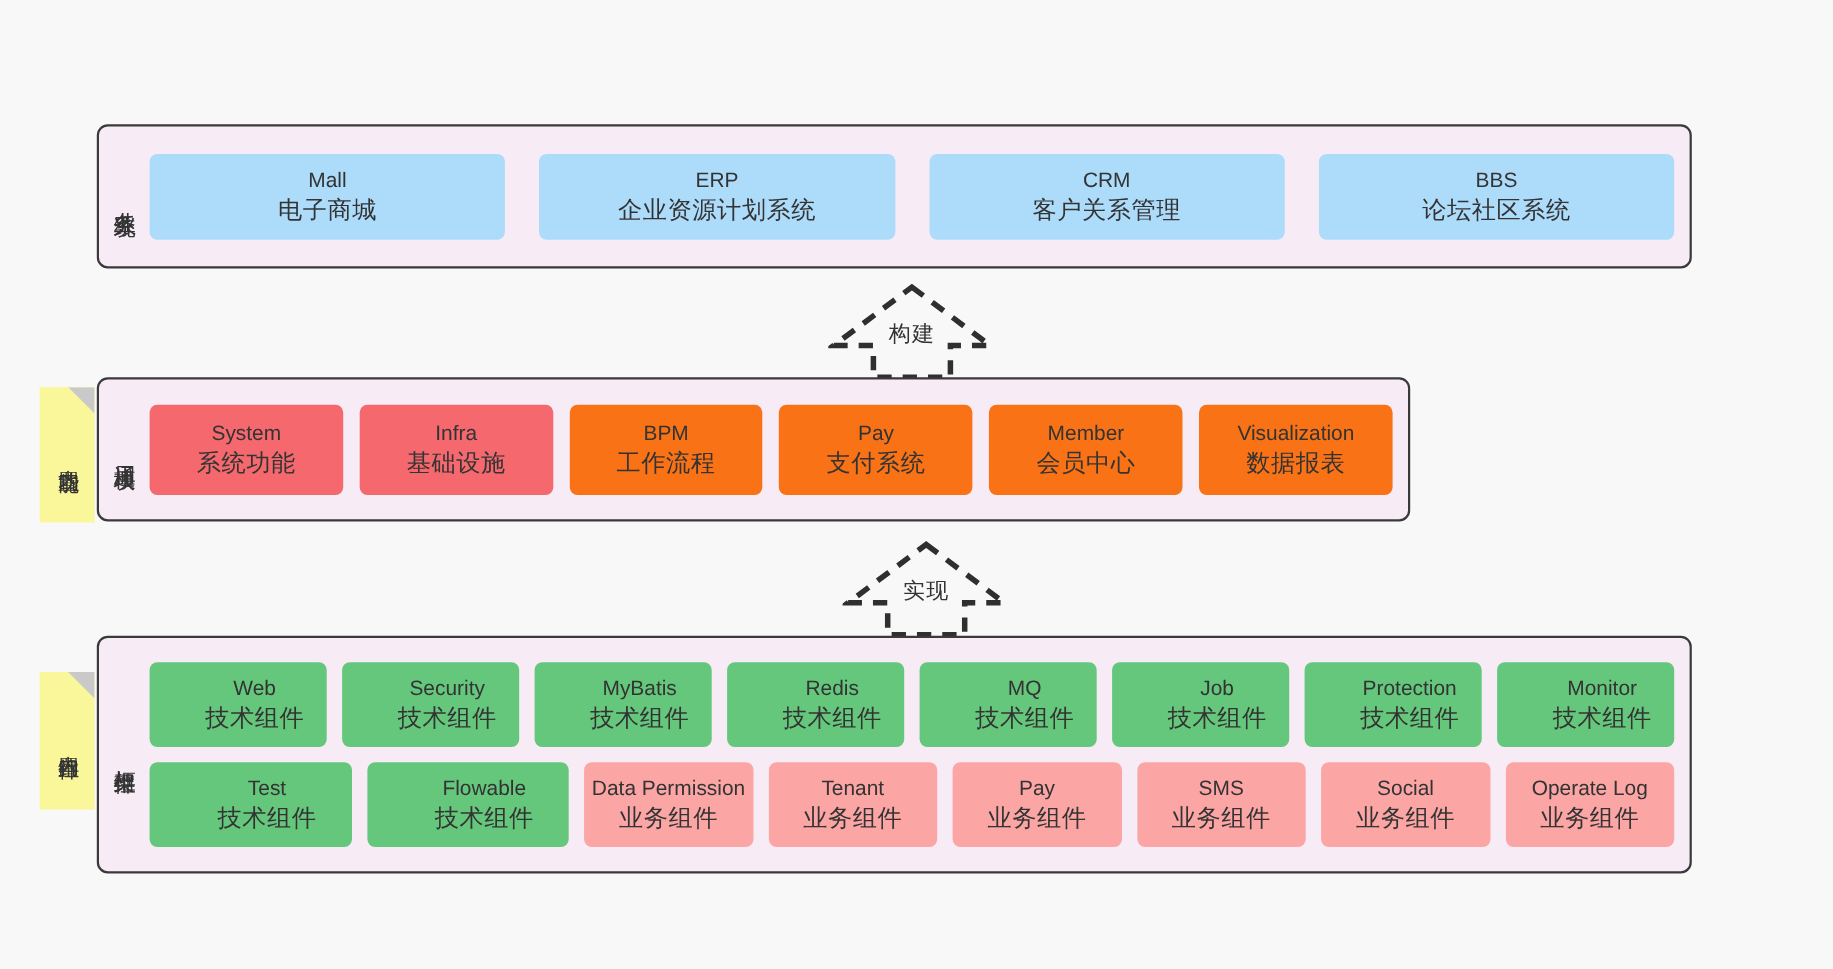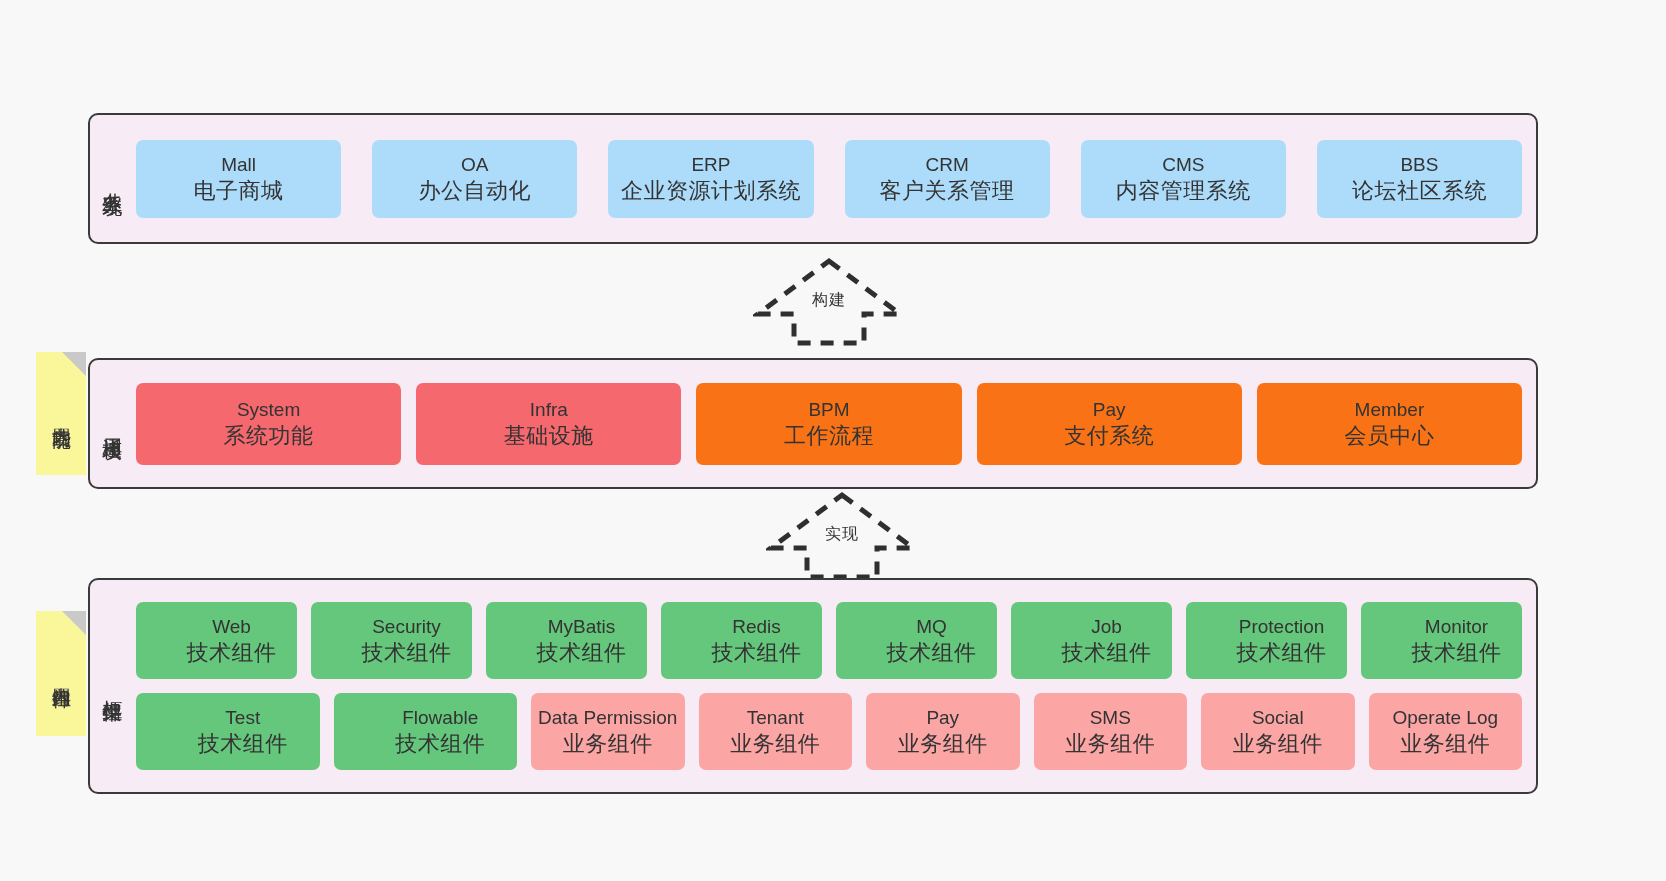--- a/index.html
+++ b/index.html
@@ -82,21 +82,21 @@
   .c-pink        { background: #f97316; }
   .c-green       { background: #65C77C; padding-left: 36px; }
   .c-green-light { background: #fca5a5; }
 
   
   #layer-business { left: 88px;  top: 113px; width: 1450px; height: 131px; }
   #layer-business .layer-body { gap: 31px; }
   #layer-business .card { flex: 1 1 0; height: 78px; }
 
   
-  #layer-modules  { left: 88px;  top: 358px; width: 1450px; height: 131px; }
+  #layer-modules  { left: 88px;  top: 343px; width: 1194px; height: 131px; }
   #layer-modules .layer-body { gap: 15px; }
   #layer-modules .card { flex: 1 1 0; height: 82px; }
 
   
   #layer-framework { left: 88px; top: 578px; width: 1450px; height: 216px; }
   #layer-framework .layer-body {
     flex-direction: column;
     justify-content: center;
     gap: 14px;
     padding: 0 14px 0 4px;
@@ -137,52 +137,44 @@
     position: absolute;
     width: 152px;
     height: 92px;
   }
   .block-arrow svg { display: block; width: 100%; height: 100%; }
   .block-arrow .arrow-text {
     position: absolute;
     left: 0; right: 0;
     top: 34px;
     text-align: center;
-    font-size: 16px;
+    font-size: 20px;
     color: #333333;
     letter-spacing: 1px;
   }
   #arrow-build     { left: 753px; top: 256px; }
   #arrow-implement { left: 766px; top: 490px; }
 </style>
 </head>
 <body>
 
 <div class="layer" id="layer-business">
   <div class="layer-label">业务系统</div>
   <div class="layer-body">
       <div class="card c-blue">
         <div class="t-en">Mall</div>
         <div class="t-cn">电子商城</div>
       </div>
       <div class="card c-blue">
-        <div class="t-en">OA</div>
-        <div class="t-cn">办公自动化</div>
-      </div>
-      <div class="card c-blue">
         <div class="t-en">ERP</div>
         <div class="t-cn">企业资源计划系统</div>
       </div>
       <div class="card c-blue">
         <div class="t-en">CRM</div>
         <div class="t-cn">客户关系管理</div>
-      </div>
-      <div class="card c-blue">
-        <div class="t-en">CMS</div>
-        <div class="t-cn">内容管理系统</div>
       </div>
       <div class="card c-blue">
         <div class="t-en">BBS</div>
         <div class="t-cn">论坛社区系统</div>
       </div>
     </div>
 </div>
 
 <div class="block-arrow" id="arrow-build">
   <svg viewBox="0 0 152 92" fill="none" xmlns="http://www.w3.org/2000/svg" aria-hidden="true">
@@ -207,20 +199,24 @@
         <div class="t-cn">工作流程</div>
       </div>
       <div class="card c-pink">
         <div class="t-en">Pay</div>
         <div class="t-cn">支付系统</div>
       </div>
       <div class="card c-pink">
         <div class="t-en">Member</div>
         <div class="t-cn">会员中心</div>
       </div>
+      <div class="card c-pink">
+        <div class="t-en">Visualization</div>
+        <div class="t-cn">数据报表</div>
+      </div>
     </div>
 </div>
 
 <div class="block-arrow" id="arrow-implement">
   <svg viewBox="0 0 152 92" fill="none" xmlns="http://www.w3.org/2000/svg" aria-hidden="true">
     <path d="M76 5 L147 58 L111 58 L111 87 L41 87 L41 58 L5 58 Z" stroke="#2F2F2F" stroke-width="5" stroke-dasharray="13 10" stroke-linejoin="miter" fill="none"></path>
   </svg>
   <div class="arrow-text">实现</div>
 </div>
 

